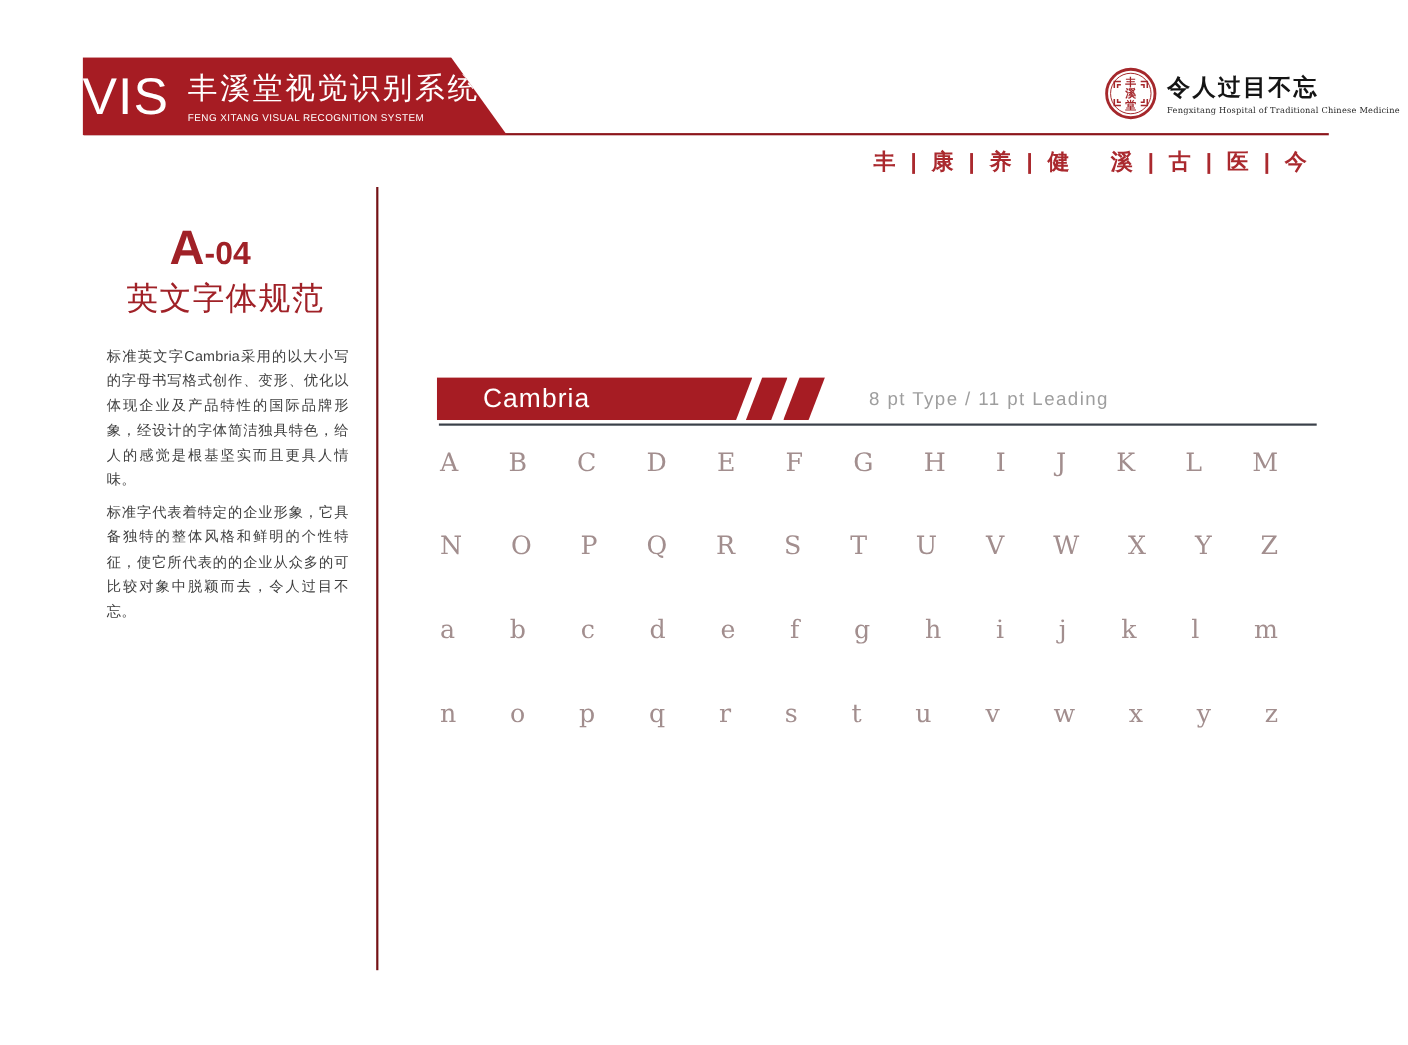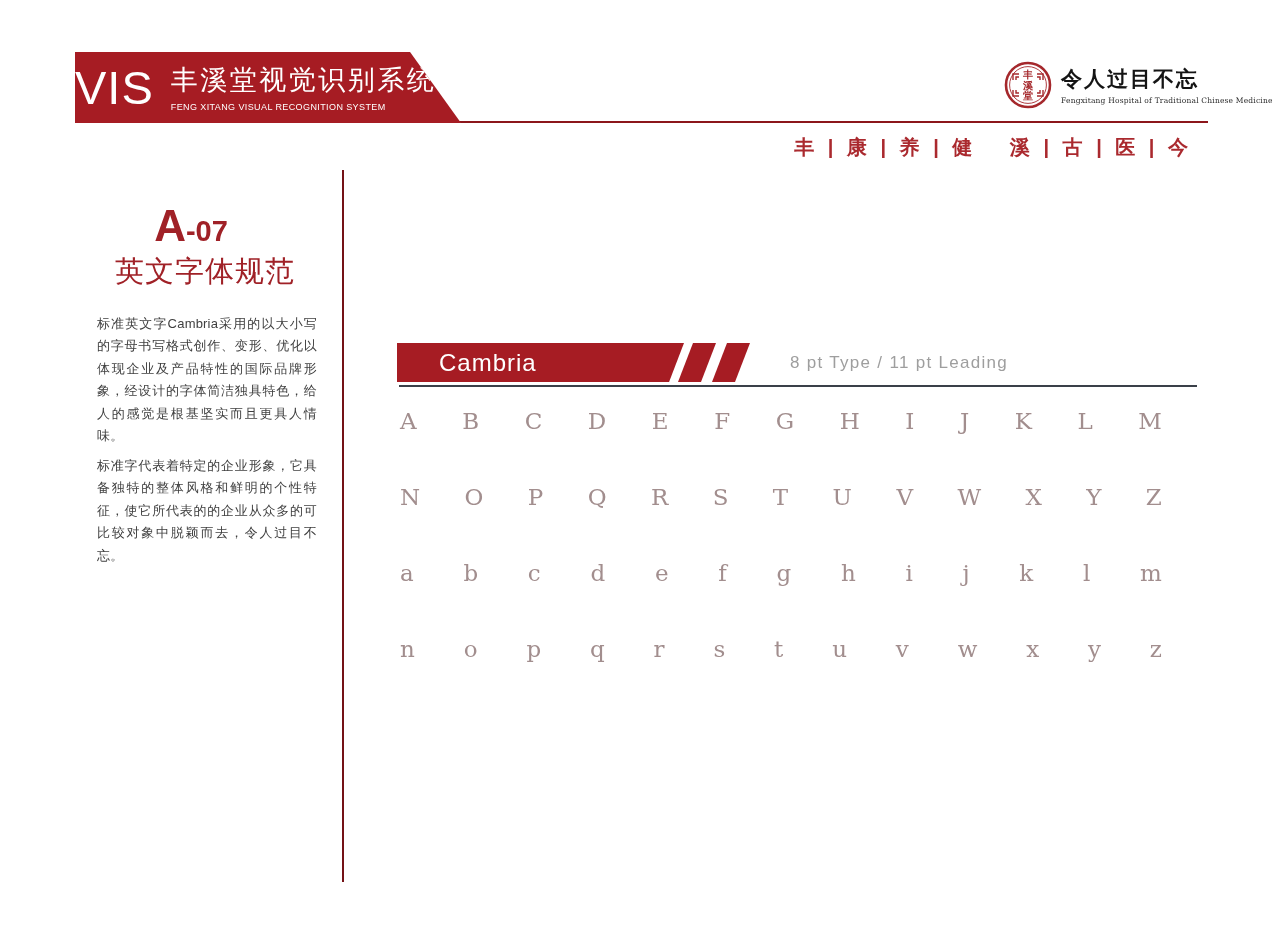--- a/index.html
+++ b/index.html
@@ -123,21 +123,21 @@
     <div class="logo-en">Fengxitang Hospital of Traditional Chinese Medicine</div>
   </div>
 </div>
 
 <div class="abs tagline">
   <span class="grp">丰 | 康 | 养 | 健</span>
   <span class="grp">溪 | 古 | 医 | 今</span>
 </div>
 
 <div class="abs section-code">
-  <span class="code-main">A</span><span class="code-sub">-07</span>
+  <span class="code-main">A</span><span class="code-sub">-04</span>
 </div>
 <div class="abs section-title">英文字体规范</div>
 <p class="abs side-par par1">标准英文字Cambria采用的以大小写的字母书写格式创作、变形、优化以体现企业及产品特性的国际品牌形象，经设计的字体简洁独具特色，给人的感觉是根基坚实而且更具人情味。</p>
 <p class="abs side-par par2">标准字代表着特定的企业形象，它具备独特的整体风格和鲜明的个性特征，使它所代表的的企业从众多的可比较对象中脱颖而去，令人过目不忘。</p>
 
 <div class="abs v-divider"></div>
 
 <div class="abs font-block">
   <span>Cambria</span>
 </div>

